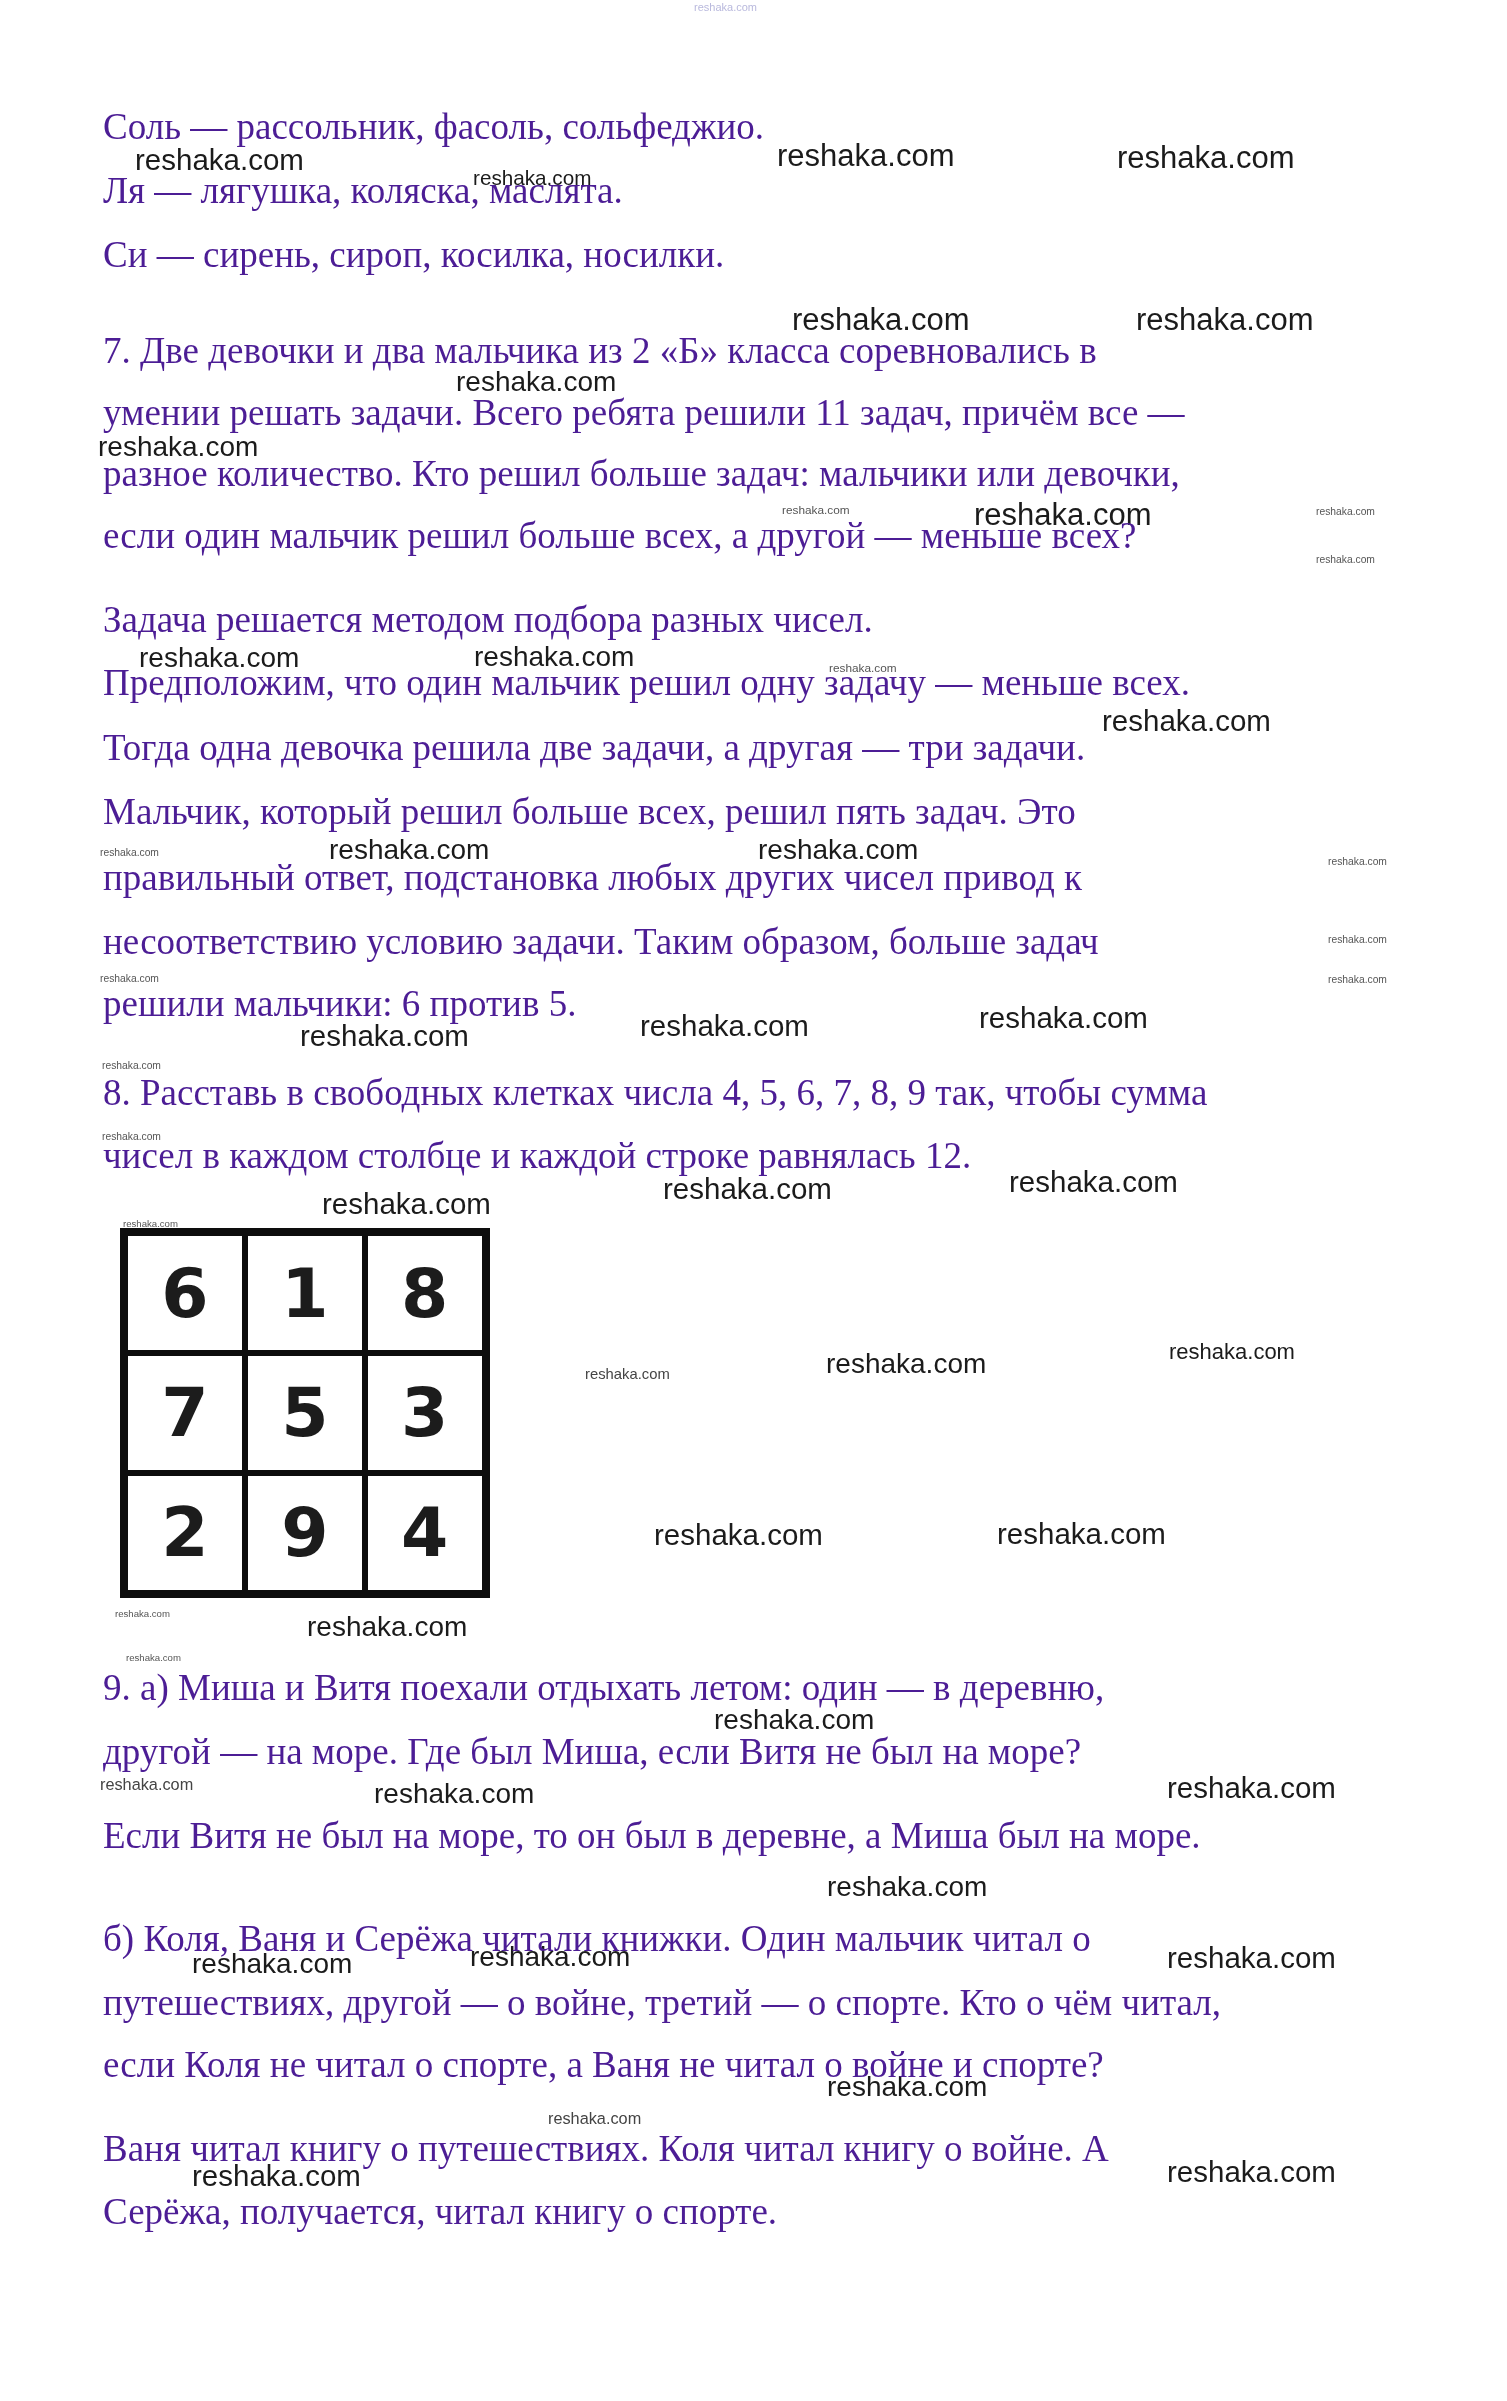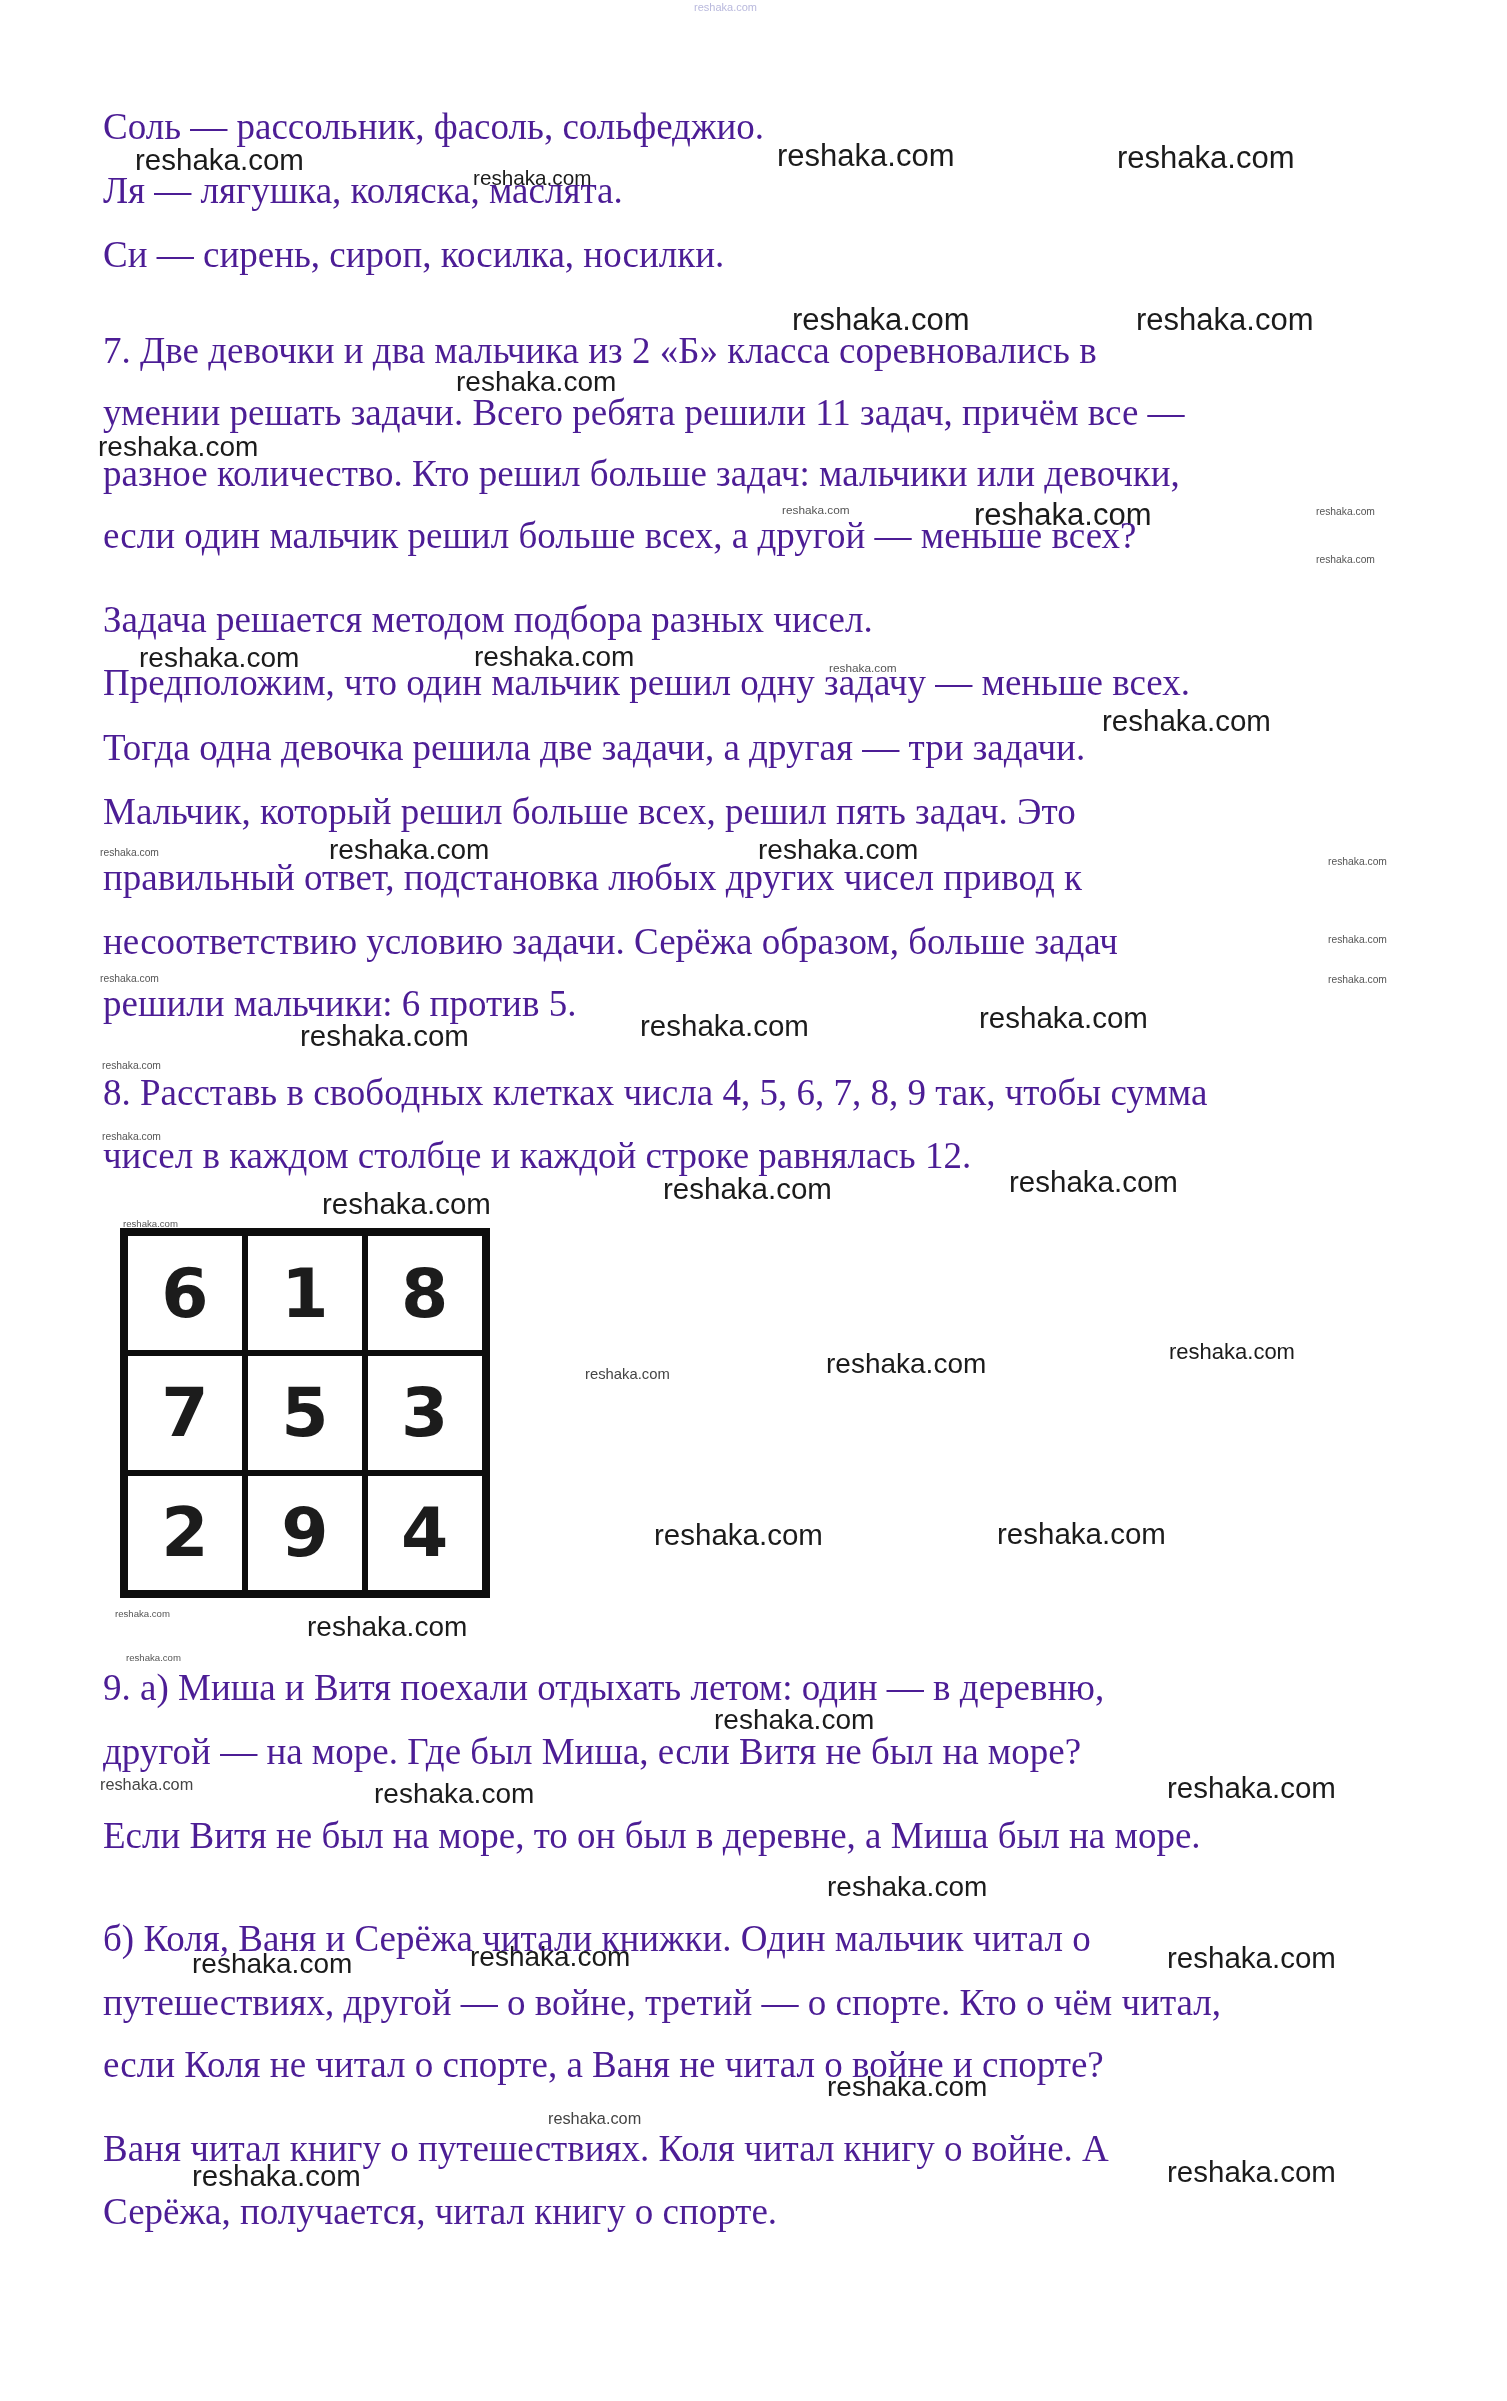--- a/index.html
+++ b/index.html
@@ -133,21 +133,21 @@
       <div class="tl" style="left: 103px; top: 235px; text-align: right;">Си — сирень, сироп, косилка, носилки.</div>
       <div class="tl" style="left: 103px; top: 331px;">7. Две девочки и два мальчика из 2 «Б» класса соревновались в</div>
       <div class="tl" style="left: 103px; top: 393px;">умении решать задачи. Всего ребята решили 11 задач, причём все —</div>
       <div class="tl" style="left: 103px; top: 454px;">разное количество. Кто решил больше задач: мальчики или девочки,</div>
       <div class="tl" style="left: 103px; top: 516px;">если один мальчик решил больше всех, а другой — меньше всех?</div>
       <div class="tl" style="left: 103px; top: 600px;">Задача решается методом подбора разных чисел.</div>
       <div class="tl" style="left: 103px; top: 663px; text-align: center;">Предположим, что один мальчик решил одну задачу — меньше всех.</div>
       <div class="tl" style="left: 103px; top: 728px; font-family: Liberation Serif, serif;">Тогда одна девочка решила две задачи, а другая — три задачи.</div>
       <div class="tl" style="left: 103px; top: 792px;">Мальчик, который решил больше всех, решил пять задач. Это</div>
       <div class="tl" style="left: 103px; top: 858px;">правильный ответ, подстановка любых других чисел привод к</div>
-      <div class="tl" style="left: 103px; top: 922px;">несоответствию условию задачи. Серёжа образом, больше задач</div>
+      <div class="tl" style="left: 103px; top: 922px;">несоответствию условию задачи. Таким образом, больше задач</div>
       <div class="tl" style="left: 103px; top: 984px;">решили мальчики: 6 против 5.</div>
       <div class="tl" style="left: 103px; top: 1073px;">8. Расставь в свободных клетках числа 4, 5, 6, 7, 8, 9 так, чтобы сумма</div>
       <div class="tl" style="left: 103px; top: 1136px;">чисел в каждом столбце и каждой строке равнялась 12.</div>
       <div class="tl" style="left: 103px; top: 1668px;">9. а) Миша и Витя поехали отдыхать летом: один — в деревню,</div>
       <div class="tl" style="left: 103px; top: 1732px;">другой — на море. Где был Миша, если Витя не был на море?</div>
       <div class="tl" style="left: 103px; top: 1816px;">Если Витя не был на море, то он был в деревне, а Миша был на море.</div>
       <div class="tl" style="left: 103px; top: 1919px;">б) Коля, Ваня и Серёжа читали книжки. Один мальчик читал о</div>
       <div class="tl" style="left: 103px; top: 1983px;">путешествиях, другой — о войне, третий — о спорте. Кто о чём читал,</div>
       <div class="tl" style="left: 103px; top: 2045px;">если Коля не читал о спорте, а Ваня не читал о войне и спорте?</div>
       <div class="tl" style="left: 103px; top: 2129px;">Ваня читал книгу о путешествиях. Коля читал книгу о войне. А</div>

